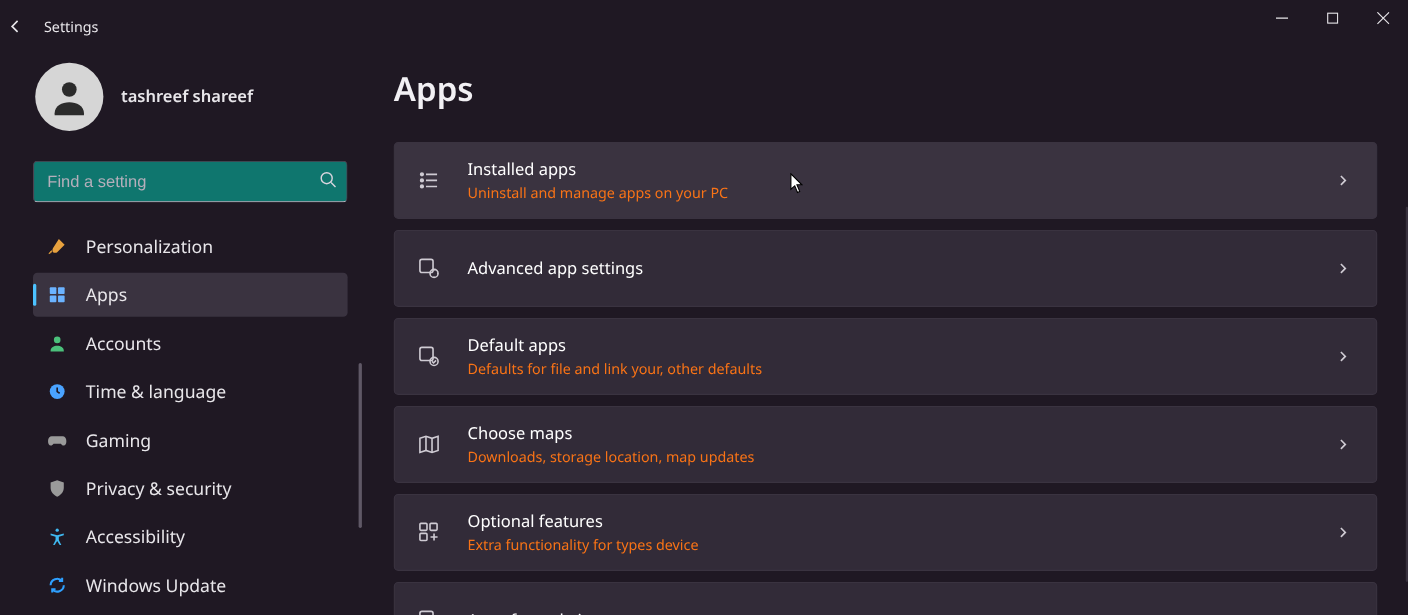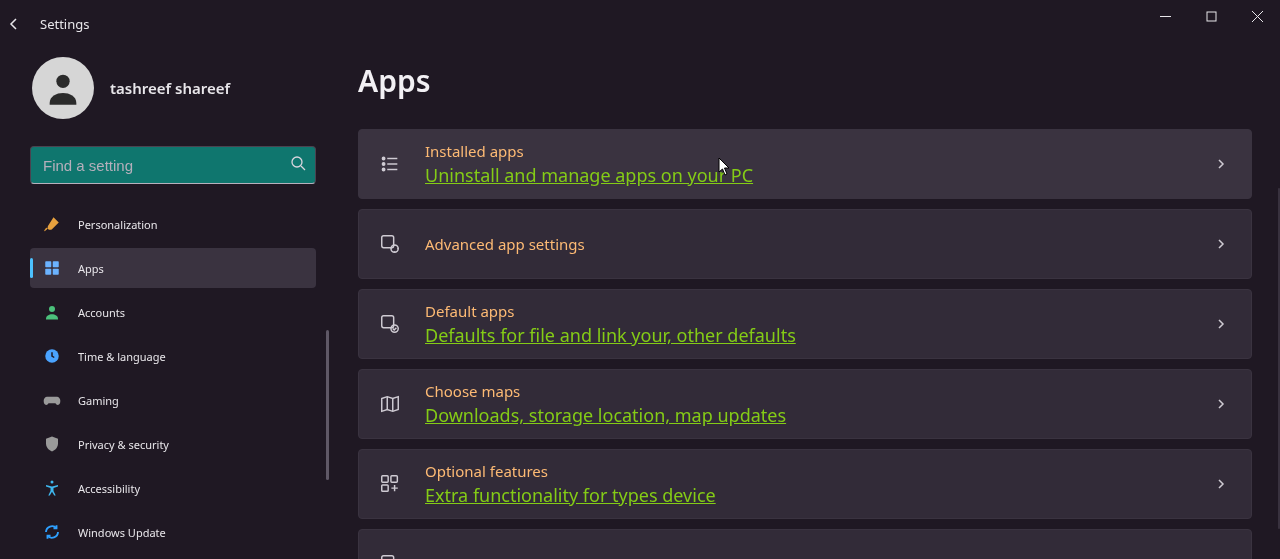--- a/index.html
+++ b/index.html
@@ -104,21 +104,21 @@
     list-style: none;
     margin-right: 14px;
   }
   .nav-item {
     display: flex;
     align-items: center;
     gap: 16px;
     height: 40px;
     padding: 0 10px 0 12px;
     border-radius: 4px;
-    font-size: 11px;
+    font-size: 16px;
     color: #e8e6ea;
     margin-bottom: 4px;
     position: relative;
   }
   .nav-item.selected {
     background: #3a3340;
   }
   .nav-item.selected::before {
     content: "";
     position: absolute;
@@ -157,27 +157,26 @@
   .card.hovered { background: #3a3340; }
   .card-ico {
     width: 26px; height: 26px;
     display: flex; align-items: center; justify-content: center;
     color: #cfcbd3;
   }
   .card-text { flex: 1; }
   .card-title {
     font-size: 15px;
     font-weight: 400;
-    color: #fdba74;
+    color: #ffffff;
   }
   .card-sub {
-    font-size: 18px;
-    color: #84cc16;
+    font-size: 13px;
+    color: #f97316;
     margin-top: 2px;
-    text-decoration: underline;
   }
   .chevron {
     color: #cfcbd3;
   }
   .scroll-hint {
     position: absolute;
     right: 0;
     top: 140px;
     bottom: 30px;
     width: 2px;

